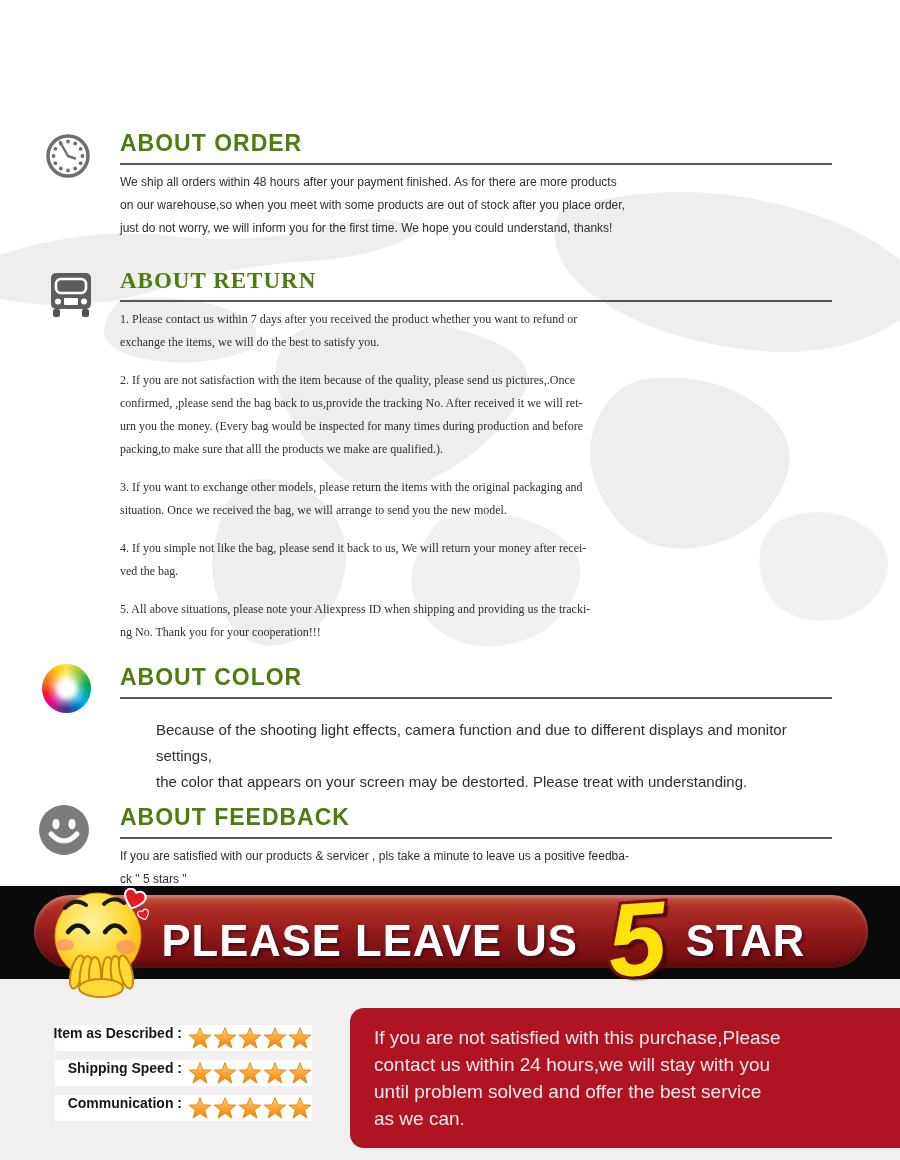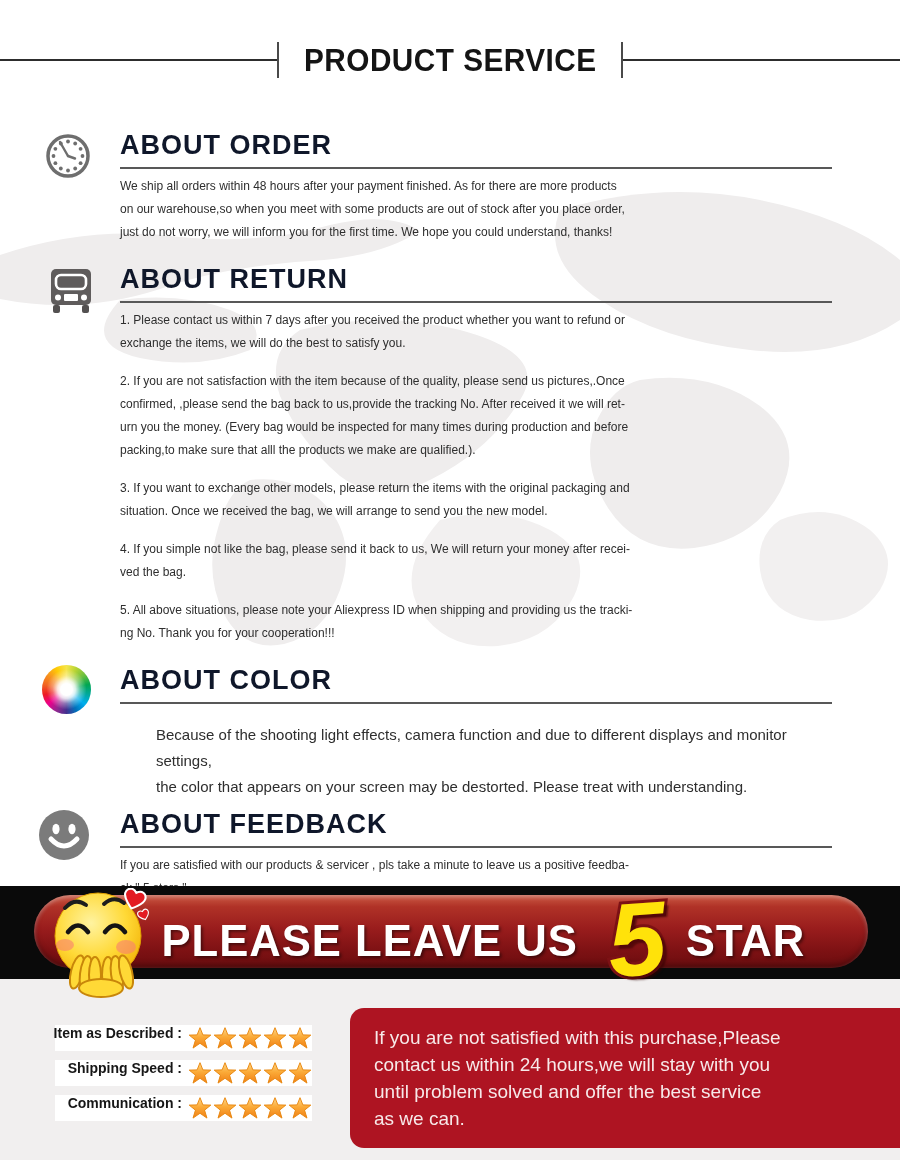--- a/index.html
+++ b/index.html
@@ -24,24 +24,24 @@
   section{position:relative;}
   .sec-icon{position:absolute;}
   .sec-icon.clock{left:-76px; top:2px; width:48px; height:48px;}
   .sec-icon.truck{left:-72px; top:2px; width:46px; height:50px;}
   .sec-icon.wheel{left:-78px; top:0; width:49px; height:49px; border-radius:50%;
     background:
       radial-gradient(circle at 50% 50%, #ffffff 0 17%, rgba(255,255,255,.85) 26%, rgba(255,255,255,.35) 40%, rgba(255,255,255,0) 58%),
       conic-gradient(#f5e54a,#b5d334,#6abf3f,#00a651,#00a99d,#00aeef,#0072bc,#43318f,#92278f,#ec008c,#ed1c24,#f26522,#f7941d,#ffcb05,#f5e54a);
   }
   .sec-icon.smiley{left:-82px; top:0; width:52px; height:52px;}
-  h2{margin:0; font-size:27px; font-weight:bold; color:#0f172a; letter-spacing:1px;}
+  h2{margin:0; font-size:23px; font-weight:bold; color:#4d7c0f; letter-spacing:1px;}
   .rule{height:2px; background:#585858; margin-top:6px;}
   p.body{font-size:12px; line-height:23px; margin:6px 0 0 0; white-space:pre-line; color:#2e2e2e;}
-  .sec-return{margin-top:20px;}
+  .sec-return{margin-top:28px;font-family:Liberation Serif, serif;}
   .sec-return p.body{margin-top:15px;}
   .sec-return p.body.first{margin-top:6px;}
   .sec-color{margin-top:20px;}
   .sec-color p.body{margin-top:18px; line-height:26px; font-size:15px;margin-left:36px;}
   .sec-feedback{margin-top:9px;}
 
   
   .banner{position:absolute; left:0; top:886px; width:900px; height:93px; background:#0a0a0a; z-index:3;}
   .pill{
     position:absolute; left:34px; right:32px; top:9px; bottom:11px; border-radius:40px;
@@ -102,27 +102,20 @@
       <path d="M120,300 q60,-8 110,10 q40,16 20,40 q-50,20 -110,8 q-60,-14 -20,-58 Z"></path>
       <path d="M300,330 q80,-20 160,0 q90,24 60,70 q-30,50 -90,80 q-50,26 -90,-4 q-40,-34 -60,-80 q-14,-44 20,-66 Z"></path>
       <path d="M560,210 q100,-30 200,-10 q90,18 140,60 q30,30 0,60 q-60,40 -150,30 q-90,-10 -150,-50 q-60,-40 -40,-90 Z"></path>
       <path d="M640,380 q70,-10 120,26 q46,36 20,86 q-26,48 -86,56 q-56,6 -86,-40 q-30,-48 -10,-90 q16,-32 42,-38 Z"></path>
       <path d="M250,480 q50,-6 80,30 q26,34 10,80 q-16,44 -56,54 q-40,8 -60,-30 q-20,-40 -6,-86 q10,-38 32,-48 Z"></path>
       <path d="M440,520 q60,-16 110,10 q44,24 24,66 q-22,44 -76,50 q-52,4 -78,-36 q-24,-40 20,-90 Z" fill="#f2f0f0"></path>
       <path d="M780,520 q50,-20 90,10 q30,26 10,60 q-24,36 -70,30 q-44,-8 -50,-50 q-4,-34 20,-50 Z" fill="#f2f0f0"></path>
     </g>
   </svg>
 
-  <div class="title-row">
-    <span class="hline"></span>
-    <span class="vbar"></span>
-    <h1 class="page-title">PRODUCT SERVICE</h1>
-    <span class="vbar"></span>
-    <span class="hline"></span>
-  </div>
 
   <main>
 
     <section class="sec-order">
       <svg class="sec-icon clock" viewBox="0 0 48 48">
         <circle cx="24" cy="24" r="20" fill="none" stroke="#6e6e6e" stroke-width="3.5"></circle>
         <g fill="#6e6e6e">
           <circle cx="24" cy="9.5" r="1.9"></circle>
             <circle cx="31.2" cy="11.5" r="1.9"></circle>
             <circle cx="36.6" cy="16.8" r="1.9"></circle>

